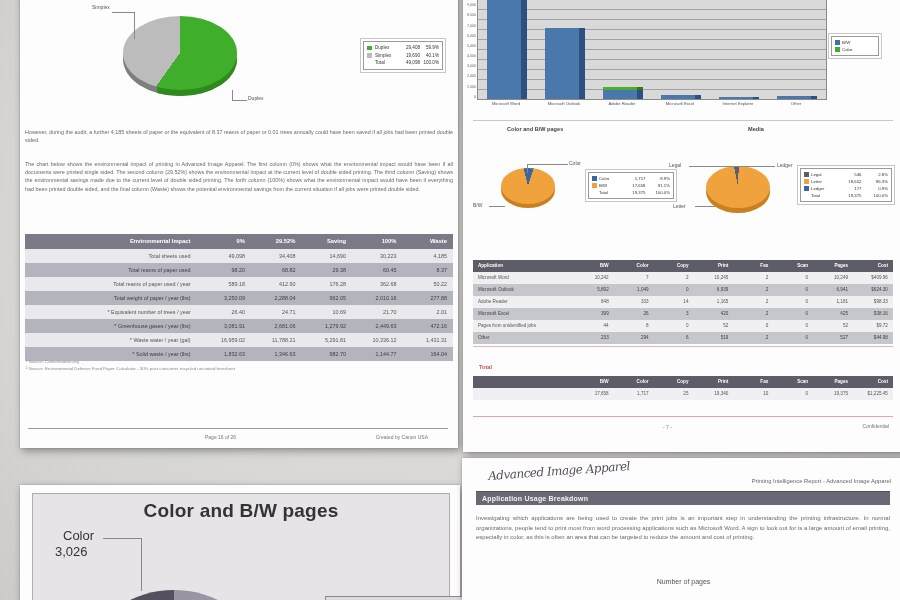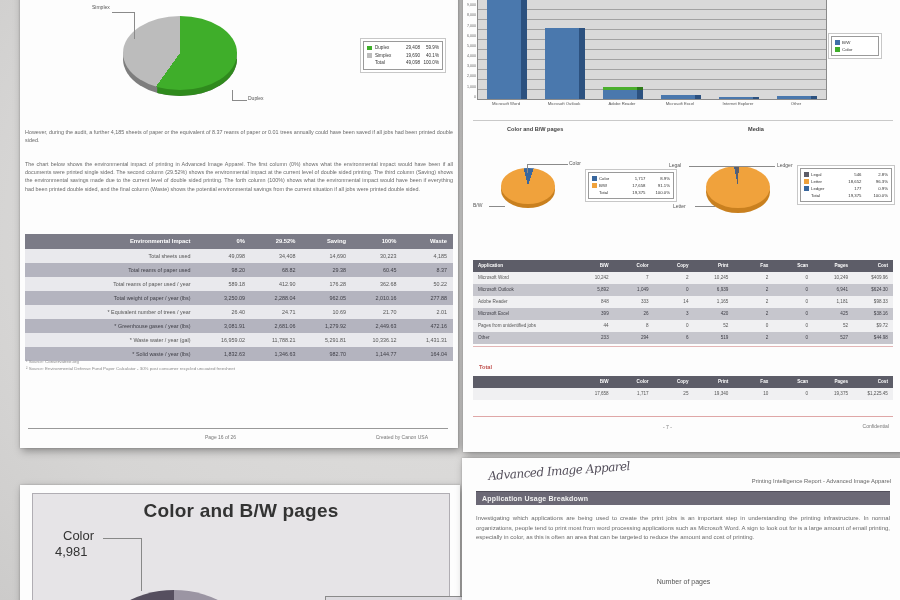--- a/index.html
+++ b/index.html
@@ -434,21 +434,21 @@
     </div>
   <div id="redB2"></div>
   <div class="ftxt" style="left:200px;top:444px;">- 7 -</div>
   <div class="ftxt" style="right:16px;top:443px;">Confidential</div>
 </div>
 
 <div class="page" id="pageC">
   <div id="panelC">
     <div id="titleC">Color and B/W pages</div>
     <div id="clC-label">Color</div>
-    <div id="clC-value">4,981</div>
+    <div id="clC-value">3,026</div>
     <div class="cl-line" id="clC-line"></div>
     <div class="pie" id="pieC" style="background: conic-gradient(rgb(155, 149, 163) 0%, rgb(155, 149, 163) 62%, rgb(86, 79, 95) 62%, rgb(86, 79, 95) 100%);"></div>
     <div class="legend" id="legC"></div>
   </div>
 </div>
 
 <div class="page" id="pageD">
   <div id="sigD">Advanced Image Apparel</div>
   <div id="hdrD">Printing Intelligence Report - Advanced Image Apparel</div>
   <div id="barD">

